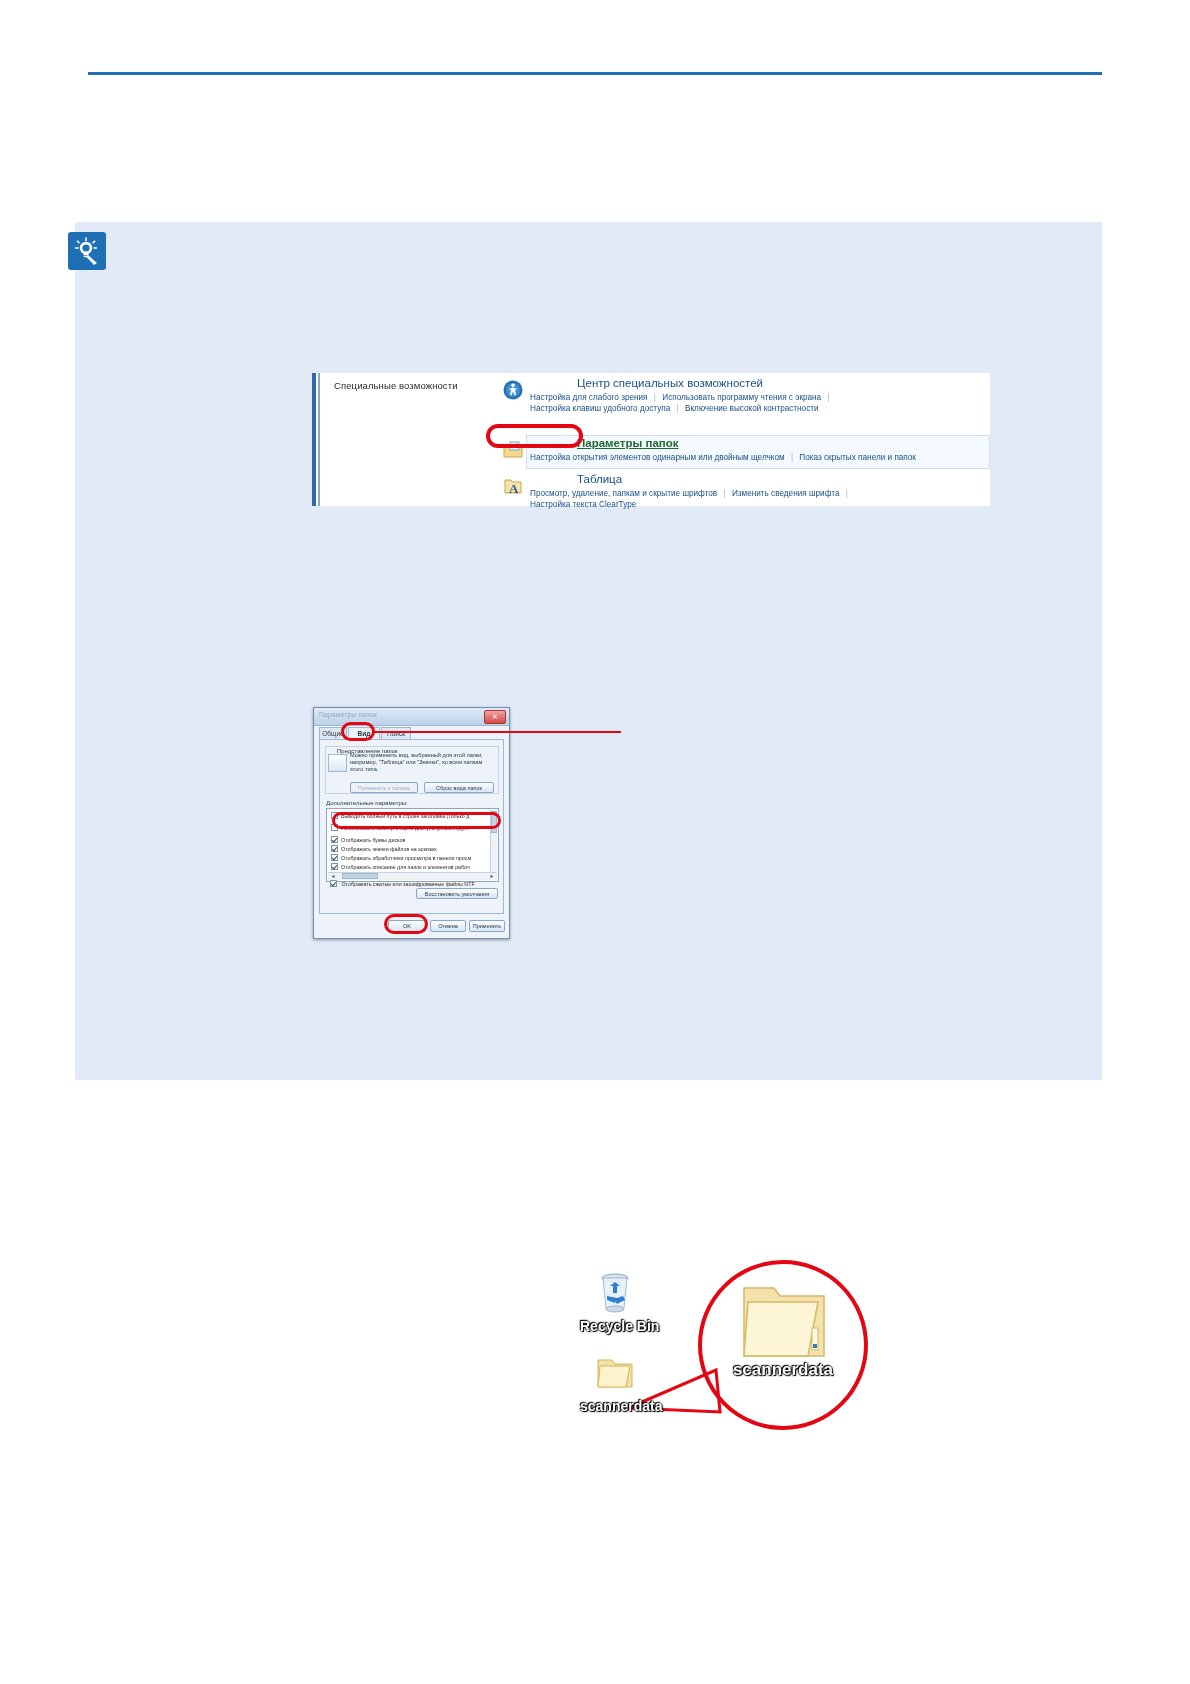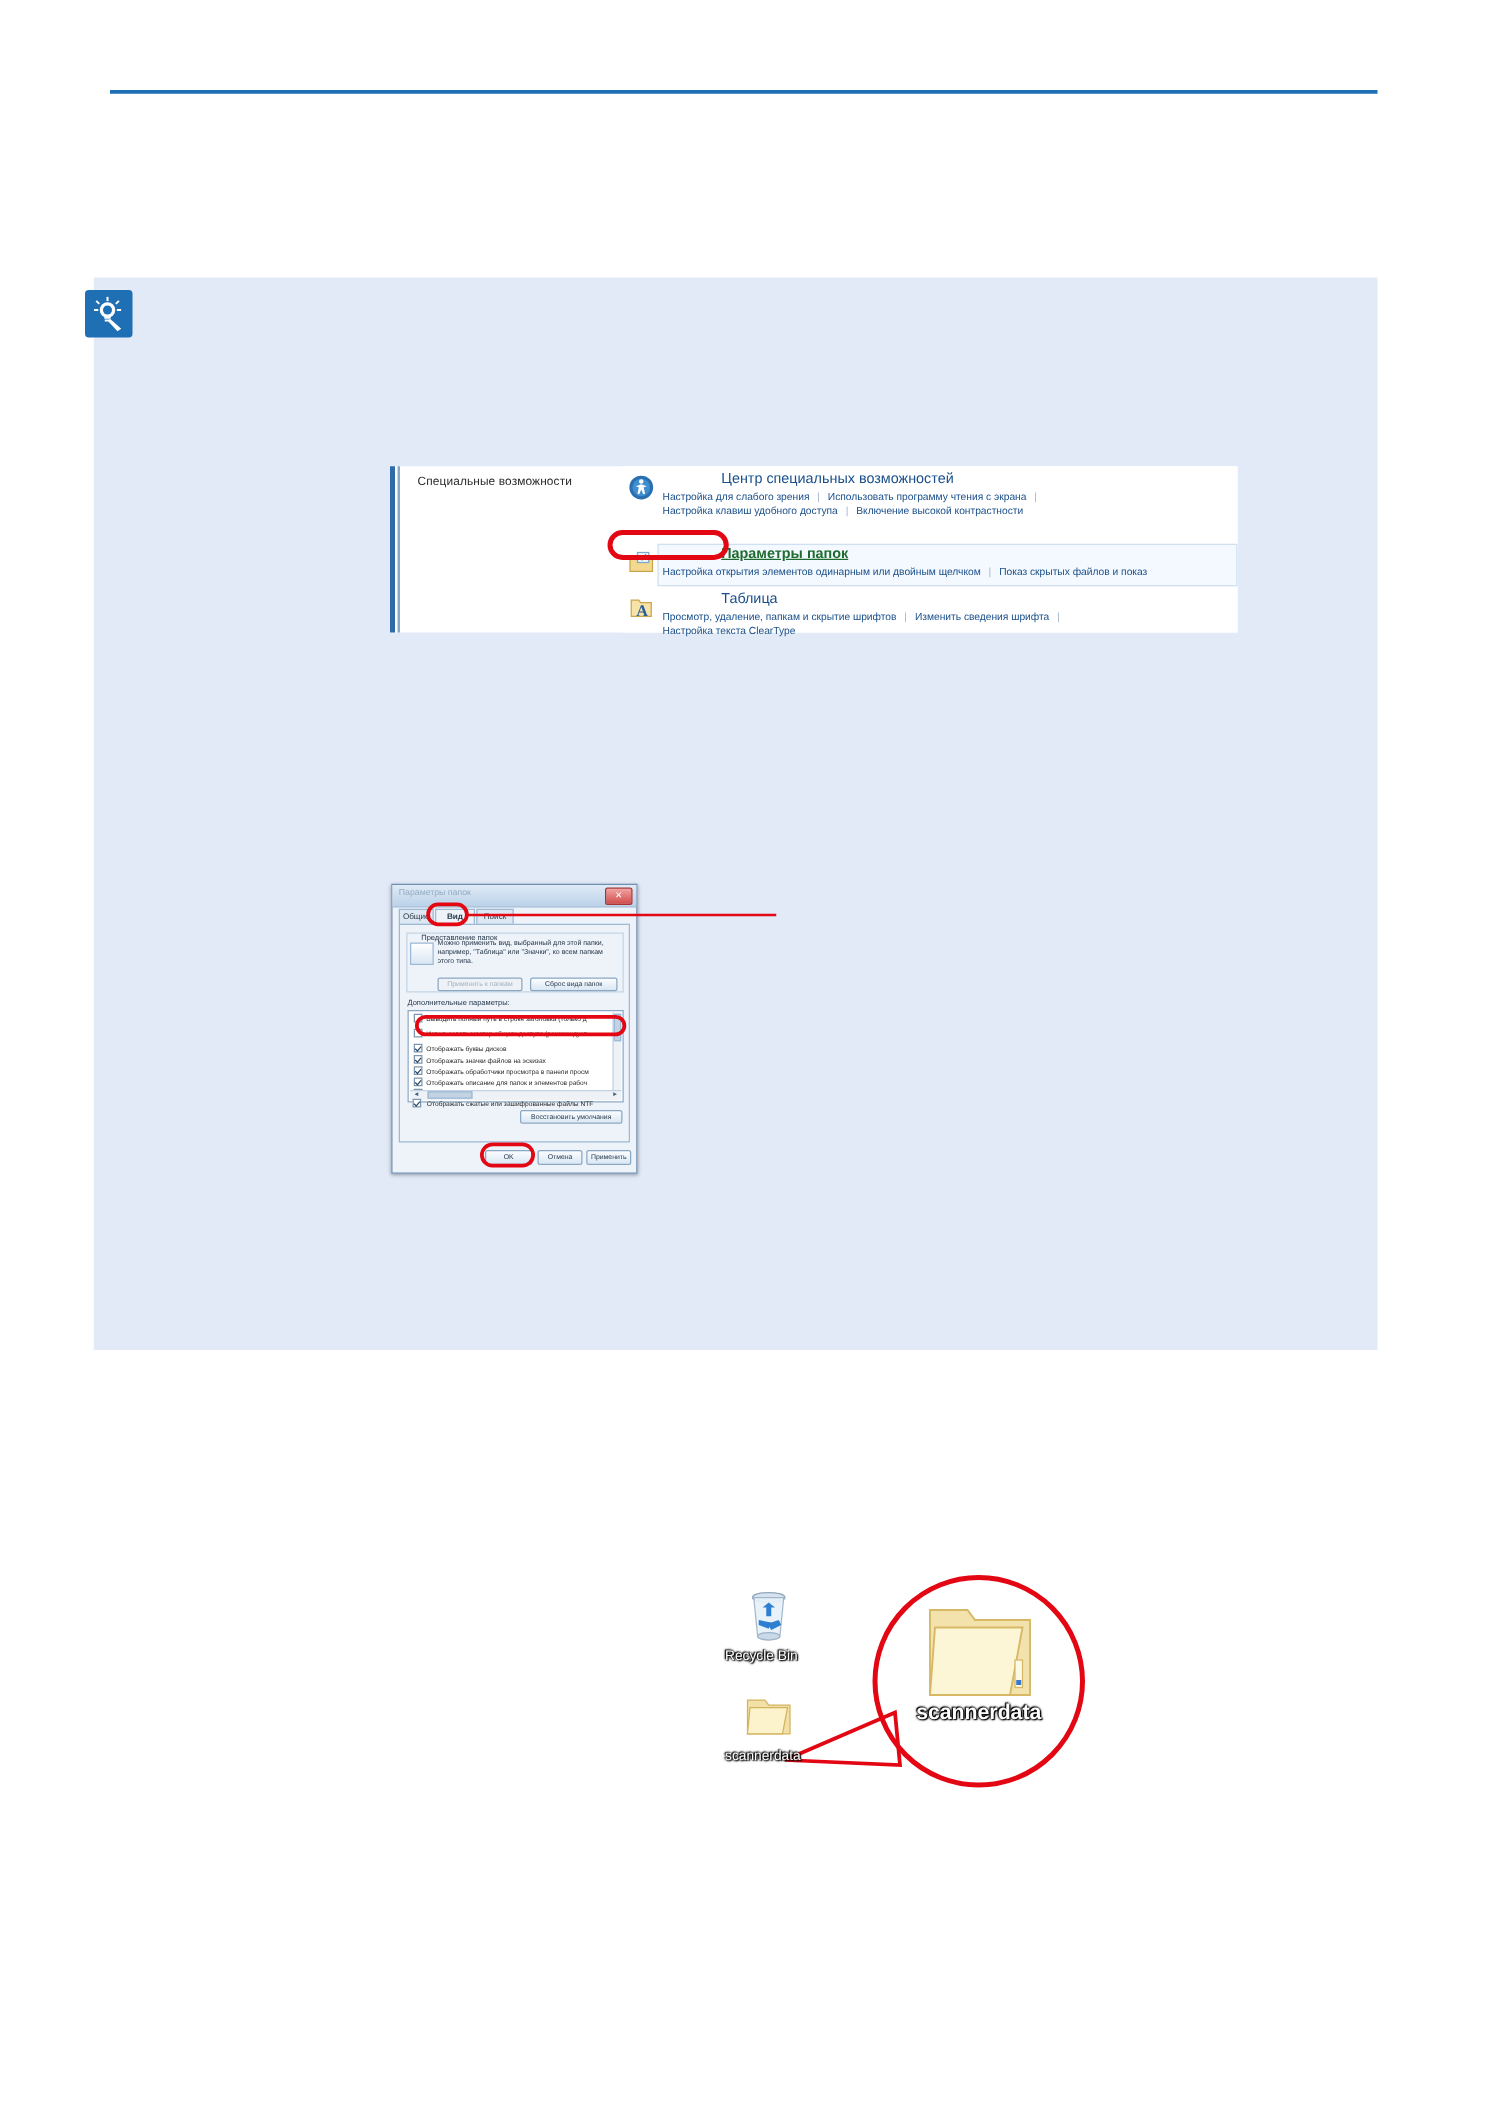--- a/index.html
+++ b/index.html
@@ -170,23 +170,23 @@
     border:3px solid #e30613;border-radius:9px;box-sizing:border-box;z-index:6;
   }
   .callout-line{
     position:absolute;left:373px;top:731px;width:248px;height:2px;
     background:#e30613;z-index:5;
   }
 
   
   .desk{position:absolute;left:560px;top:1240px;width:330px;height:190px;}
   .icon-label{
-    font-size:11px;color:#ffffff;white-space:nowrap;
+    font-size:14px;color:#ffffff;white-space:nowrap;
     text-shadow:0 0 2px #000,0 0 2px #000,1px 1px 1px #000,-1px -1px 1px #000;
-    font-weight:normal;
+    font-weight:bold;
   }
   .bin-wrap{position:absolute;left:20px;top:30px;width:70px;}
   .fold-wrap{position:absolute;left:20px;top:110px;width:70px;}
   .zoom-circle{
     position:absolute;left:138px;top:20px;width:170px;height:170px;
     border:4px solid #e30613;border-radius:50%;box-sizing:border-box;
   }
   .zoom-label{
     position:absolute;left:138px;top:120px;width:170px;
     font-size:17px;font-weight:bold;color:#ffffff;text-align:center;
@@ -258,21 +258,21 @@
           <svg width="22" height="22" viewBox="0 0 22 22">
             <path d="M2 6 h6 l1.6 2 H20 v10 H2 Z" fill="#f3d98e" stroke="#c9a64e" stroke-width="1"></path>
             <rect x="8" y="3" width="9" height="8" fill="#eef6ff" stroke="#7fa6c8" stroke-width="1"></rect>
             <path d="M10 6.8 l1.6 1.6 L15 4.8" stroke="#2f7d32" stroke-width="1.6" fill="none"></path>
           </svg>
         </div>
         <div class="cp-title green">Параметры папок</div>
         <div class="cp-links" style="top:16px;">
           <span>Настройка открытия элементов одинарным или двойным щелчком</span>
           <span class="sep">|</span>
-          <span>Показ скрытых файлов и показ</span>
+          <span>Показ скрытых панели и папок</span>
         </div>
       </div>
 
       <div class="cp-group" style="top:100px;">
         <div class="cp-ico">
           <svg width="22" height="22" viewBox="0 0 22 22">
             <path d="M3 5 h6 l1.5 2 H19 v11 H3 Z" fill="#f6e3a8" stroke="#c9a64e" stroke-width="1"></path>
             <text x="7" y="18" font-family="Liberation Serif, serif" font-size="13" fill="#2a5c9b" font-weight="bold">A</text>
           </svg>
         </div>

